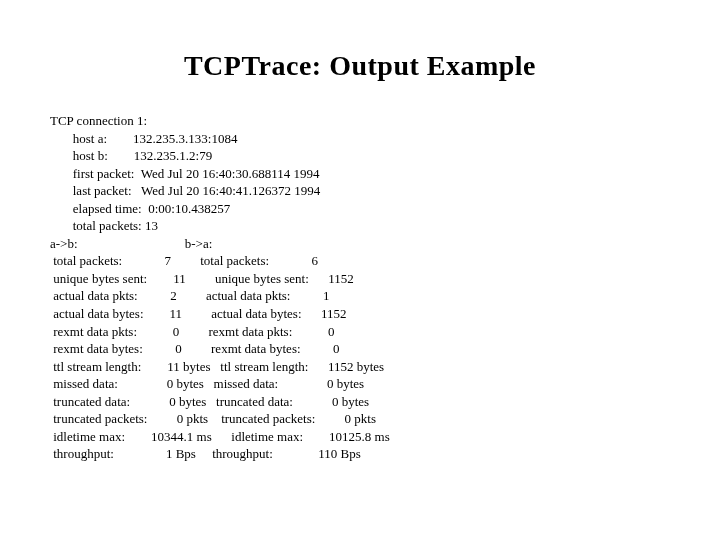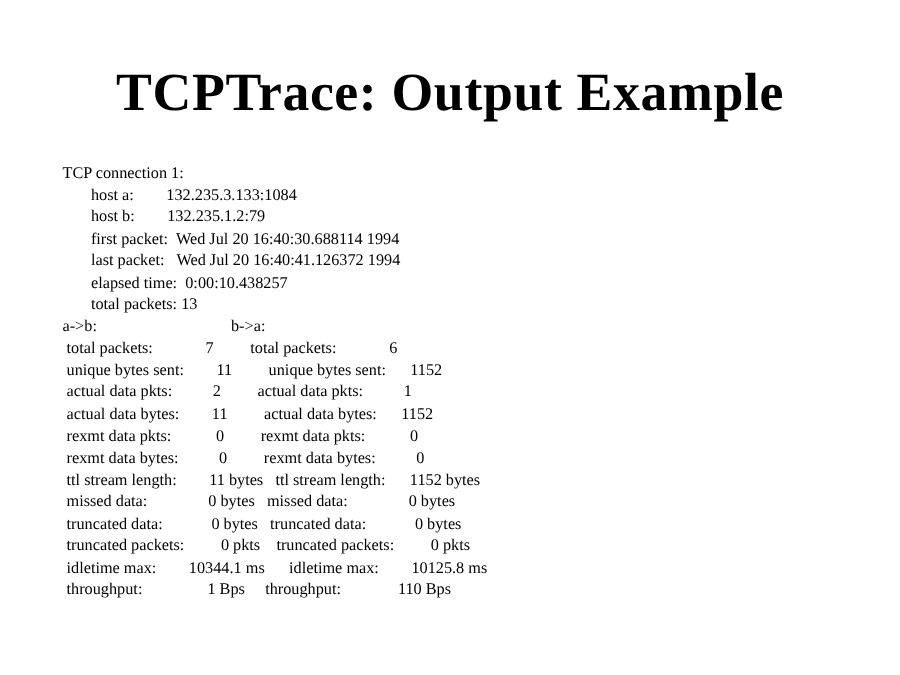--- a/index.html
+++ b/index.html
@@ -11,21 +11,21 @@
     color: #000000;
     font-family: "Times New Roman", Times, serif;
   }
   .slide {
     width: 720px;
     height: 540px;
     box-sizing: border-box;
     padding: 40px 50px 20px 50px;
   }
   .title {
-    font-size: 43px;
+    font-size: 28px;
     font-weight: bold;
     text-align: center;
     margin: 10px 0 30px 0;
     letter-spacing: 0.5px;
   }
   pre.output {
     font-family: Liberation Serif, serif;
     font-size: 13px;
     line-height: 1.35;
     white-space: pre;

